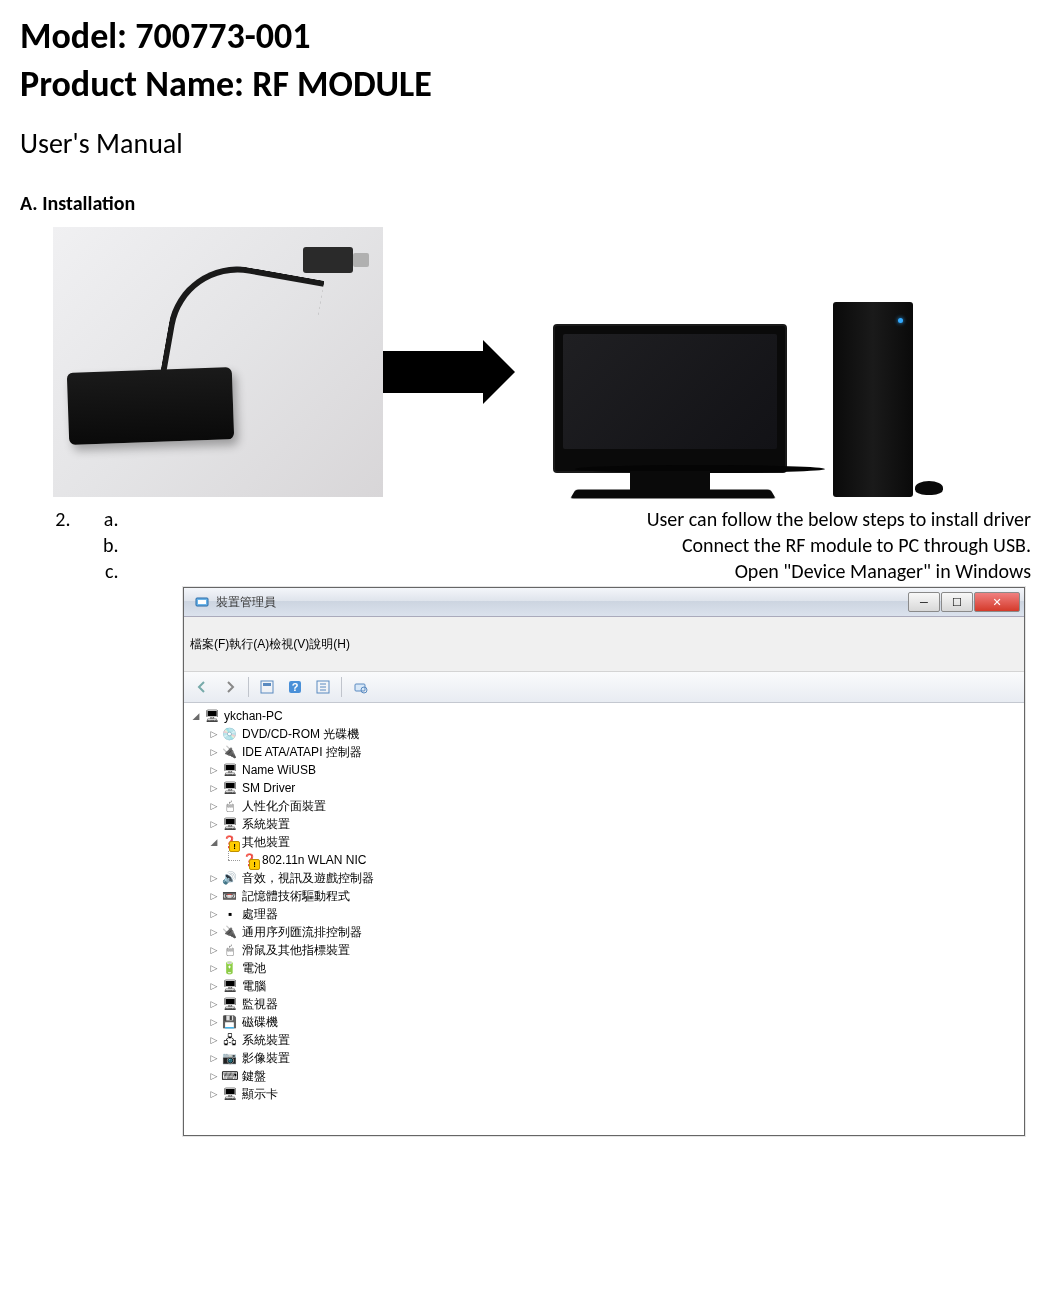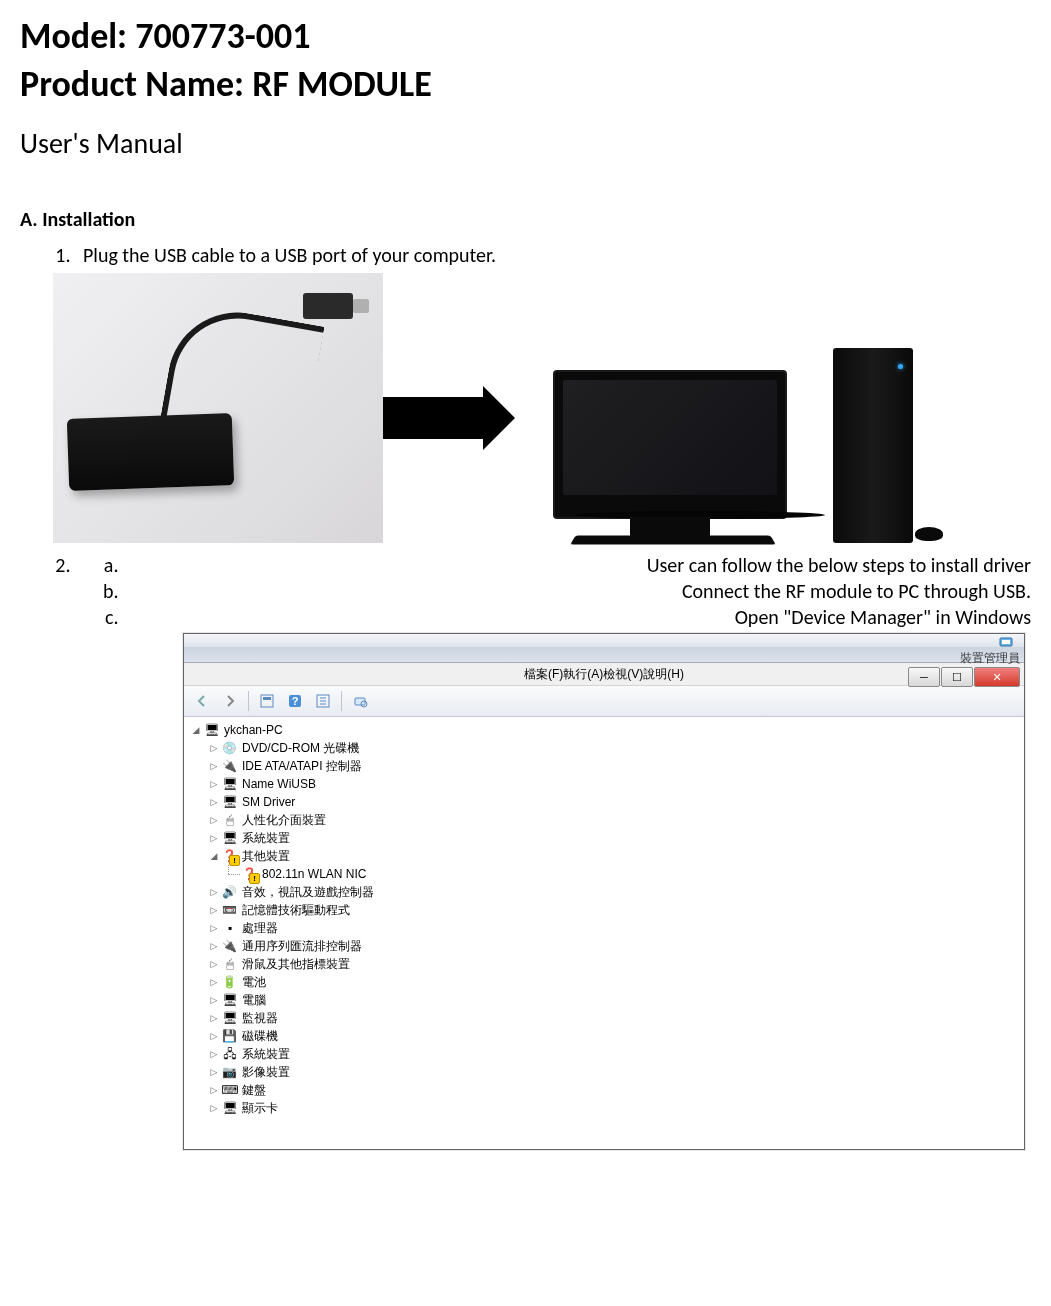--- a/index.html
+++ b/index.html
@@ -16,21 +16,21 @@
     margin: 4px 0;
     font-weight: bold;
   }
   h2 {
     font-size: 28px;
     margin: 20px 0 30px 0;
     font-weight: normal;
   }
   h3 {
     font-size: 20px;
-    margin: 46px 0 12px 0;
+    margin: 30px 0 12px 0;
     font-weight: bold;
   }
   ol.main-list {
     list-style-type: decimal;
     margin: 0;
     padding-left: 55px;
     font-size: 20px;
   }
   ol.main-list > li {
     margin-bottom: 4px;
@@ -220,24 +220,23 @@
     border: 1px solid #666;
     font-family: "Segoe UI", Tahoma, sans-serif;
     font-size: 12px;
     box-shadow: 0 0 0 1px rgba(0,0,0,0.1);
   }
   .dm-titlebar {
     height: 28px;
     background: linear-gradient(180deg, #f4f6fa 0%, #dfe4ec 45%, #ccd4e0 46%, #dbe2ed 100%);
     border-bottom: 1px solid #aab;
     display: flex;
-    align-items: flex-end;
+    align-items: center;
     padding: 0 4px;
     position: relative;
-    flex-direction: column;
   }
   .dm-title-icon {
     width: 16px;
     height: 16px;
     margin: 0 6px;
     display: inline-flex;
     align-items: center;
     justify-content: center;
   }
   .dm-title-text {
@@ -264,23 +263,22 @@
     background: linear-gradient(180deg, #f08080, #d43a2a);
     color: #fff;
     width: 44px;
   }
   .dm-menubar {
     height: 22px;
     background: #f0f0f0;
     border-bottom: 1px solid #d4d4d4;
     display: flex;
     align-items: center;
-    padding: 0 6px;
+    padding: 16px 6px;
     font-size: 12px;
-    justify-content: center;
   }
   .dm-toolbar {
     height: 30px;
     background: linear-gradient(180deg, #fafbfc, #e8ecf2);
     border-bottom: 1px solid #c4c8d0;
     display: flex;
     align-items: center;
     padding: 0 6px;
     gap: 4px;
   }
@@ -386,21 +384,20 @@
 <body>
 
 <h1>Model: 700773-001</h1>
 <h1>Product Name: RF MODULE</h1>
 <h2>User's Manual</h2>
 
 <h3>A. Installation</h3>
 
 <ol class="main-list">
   <li>
-    <span>Plug the USB cable to a USB port of your computer.</span>
     <div class="image-row">
       <div class="device-photo">
         <div class="usb-cable">
           <div class="usb-plug"></div>
           <div class="cable-wire"></div>
         </div>
         <div class="module-box"></div>
       </div>
       <div class="arrow-block"></div>
       <div class="computer-img">

